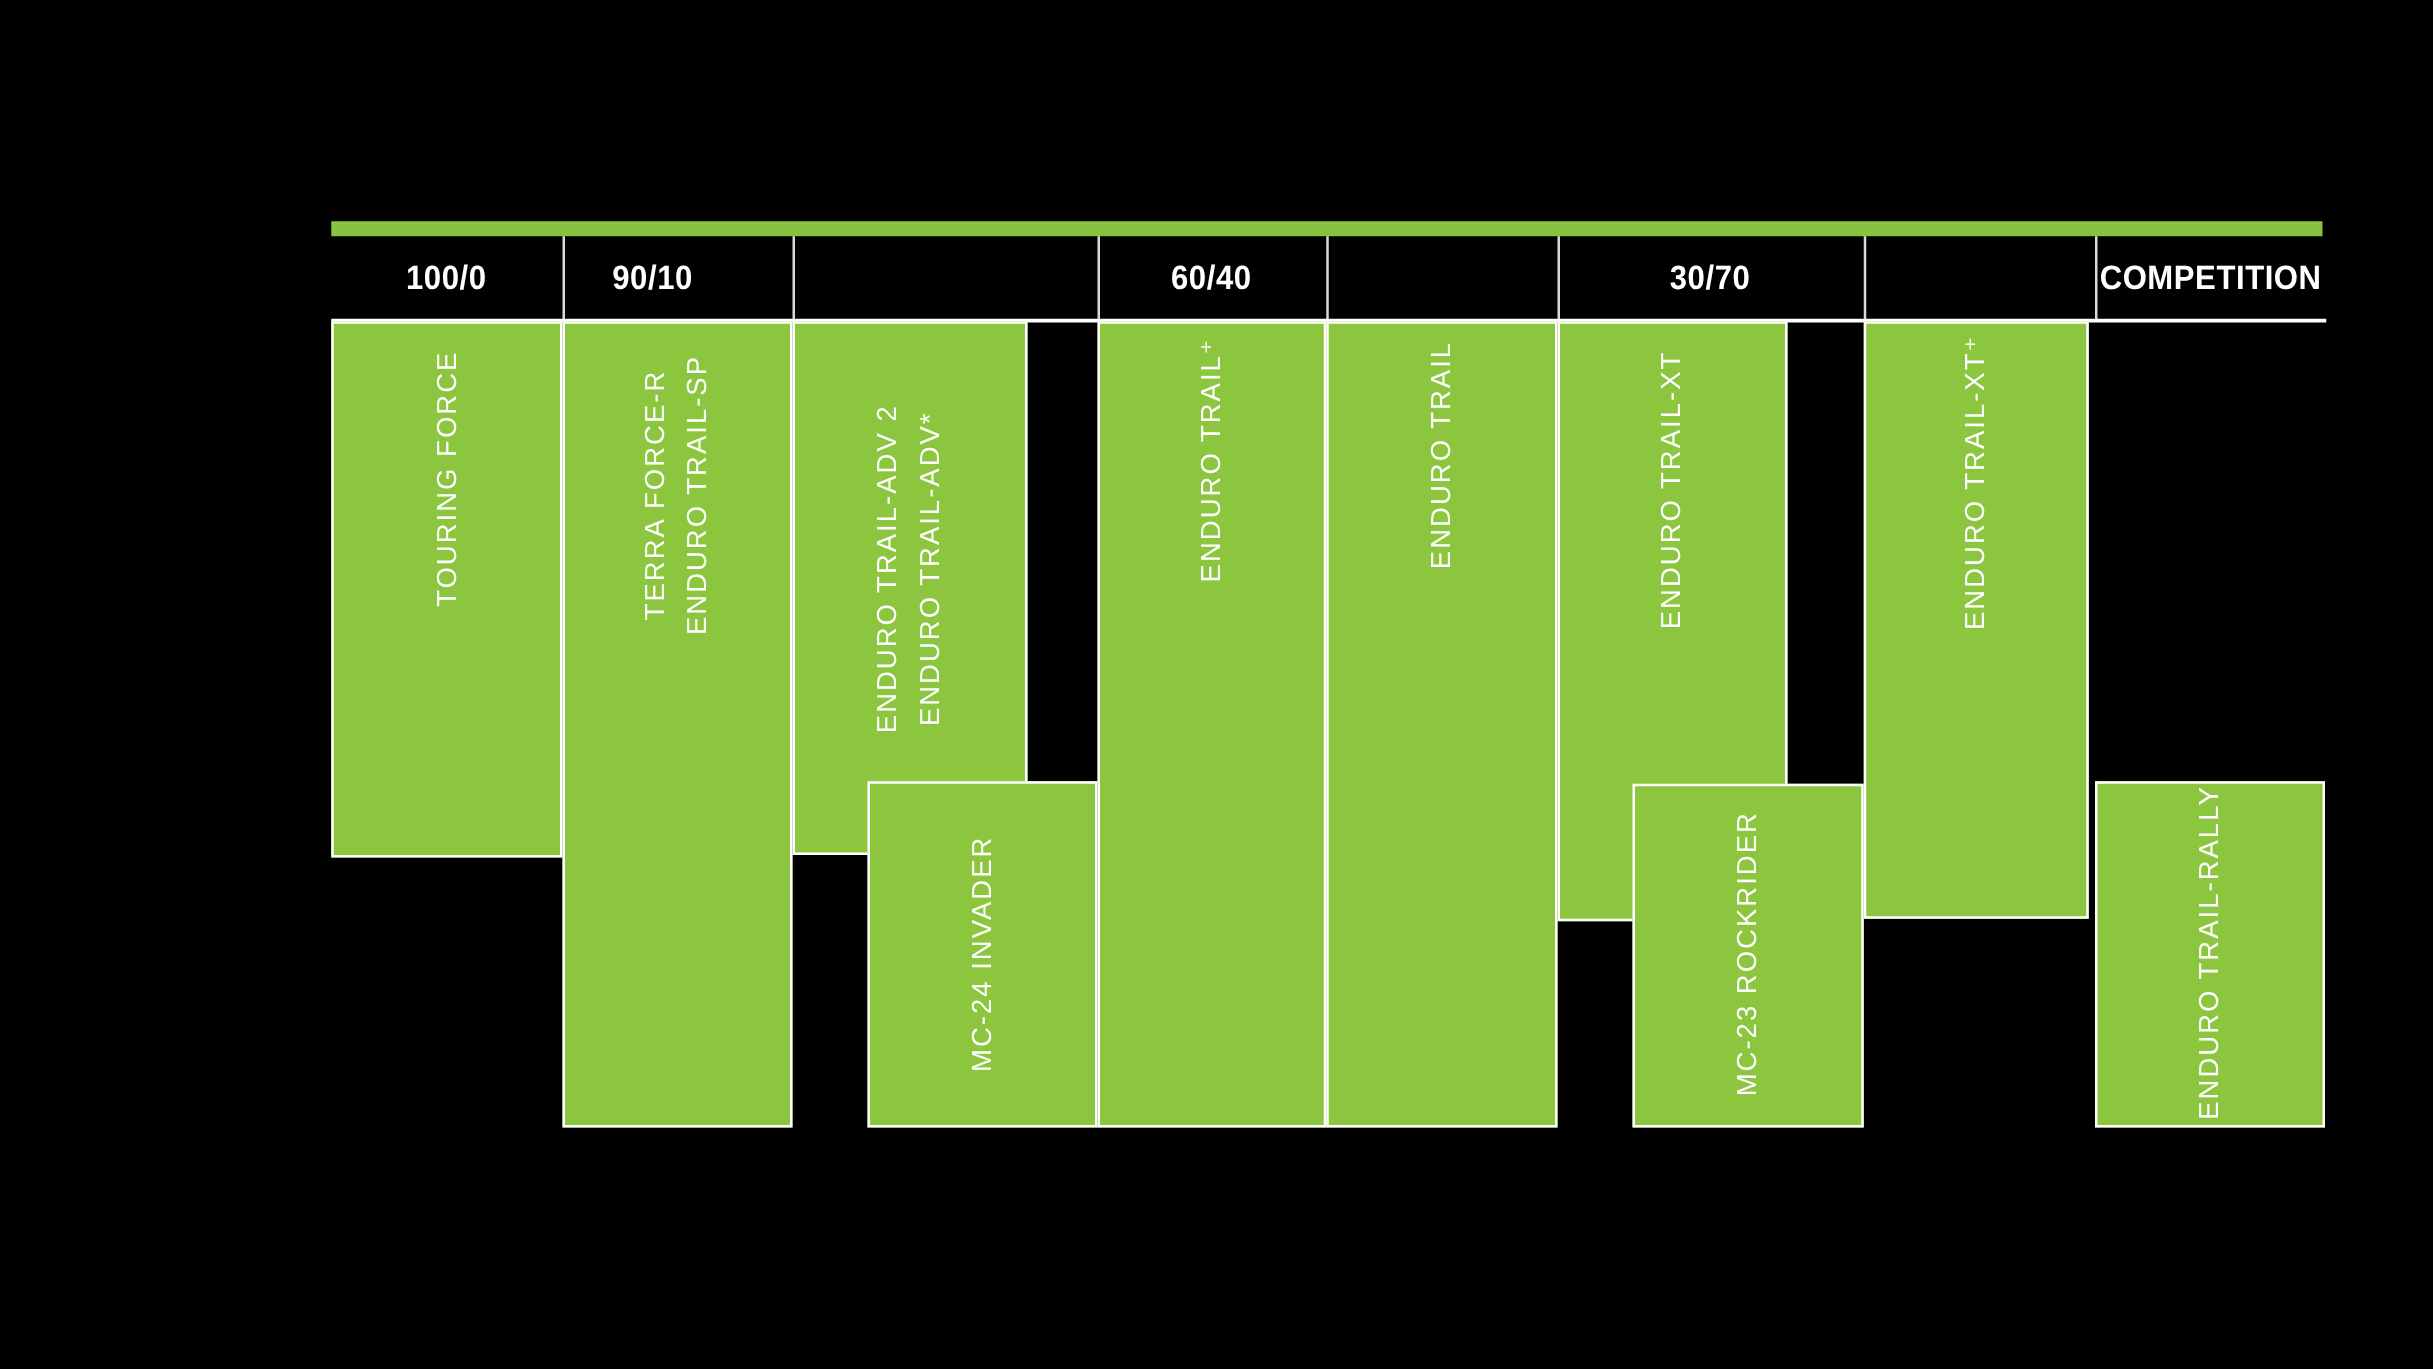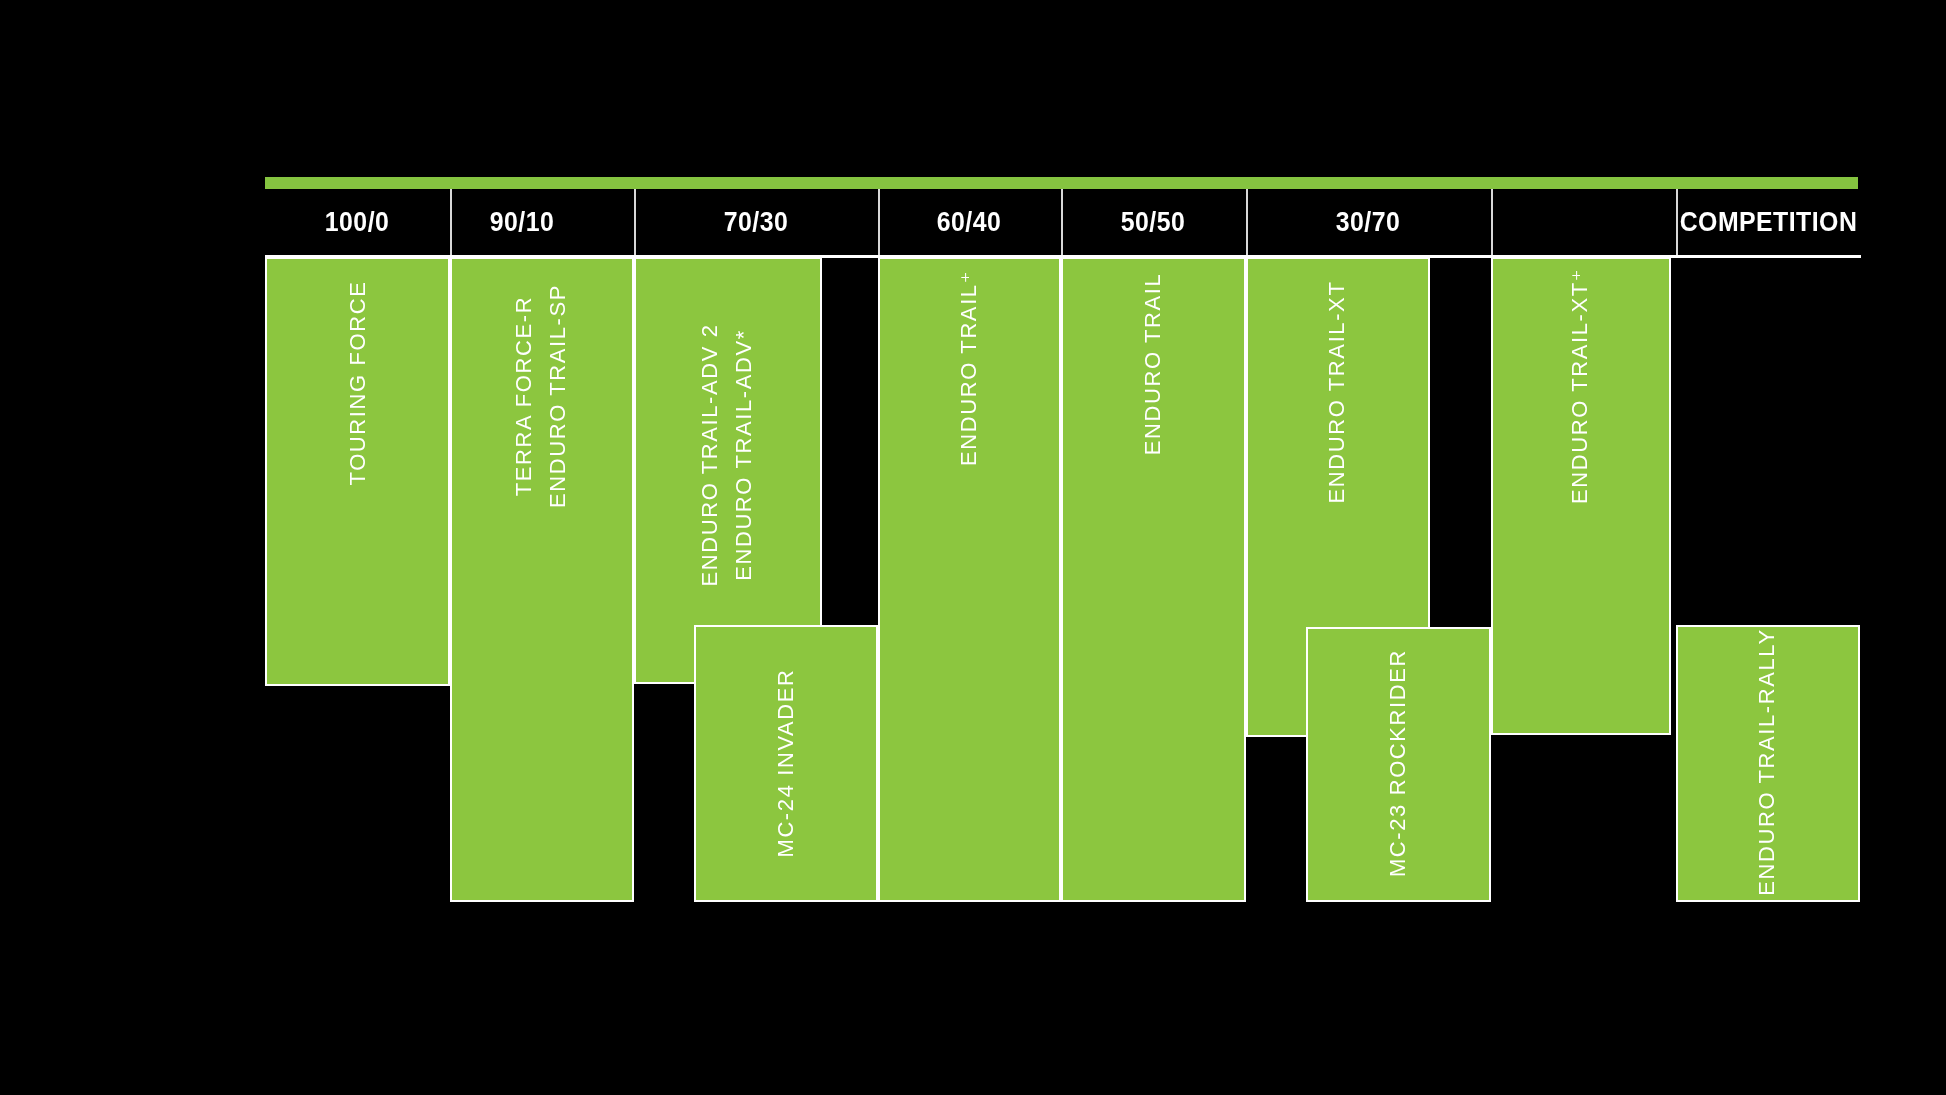--- a/index.html
+++ b/index.html
@@ -59,28 +59,22 @@
 <div id="canvas">
 
   <div class="topbar" style="left:265px;top:177px;width:1593px;height:12px;"></div>
 
   <div class="hcell" style="left:265px;width:185px;">
       <span>100/0</span>
     </div>
   <div class="hcell" style="left:450px;width:144px;">
       <span>90/10</span>
     </div>
-  <div class="hcell" style="left:634px;width:244px;">
-      <span>70/30</span>
-    </div>
   <div class="hcell" style="left:878px;width:183px;border-radius:10px;">
       <span>60/40</span>
-    </div>
-  <div class="hcell" style="left:1061px;width:185px;">
-      <span>50/50</span>
     </div>
   <div class="hcell" style="left:1246px;width:245px;justify-content:center;">
       <span>30/70</span>
     </div>
   <div class="hcell" style="left:1676px;width:184px;align-items:center;">
       <span>COMPETITION</span>
     </div>
 
   <div class="vsep" style="left:450px;"></div>
   <div class="vsep" style="left:634px;"></div>

